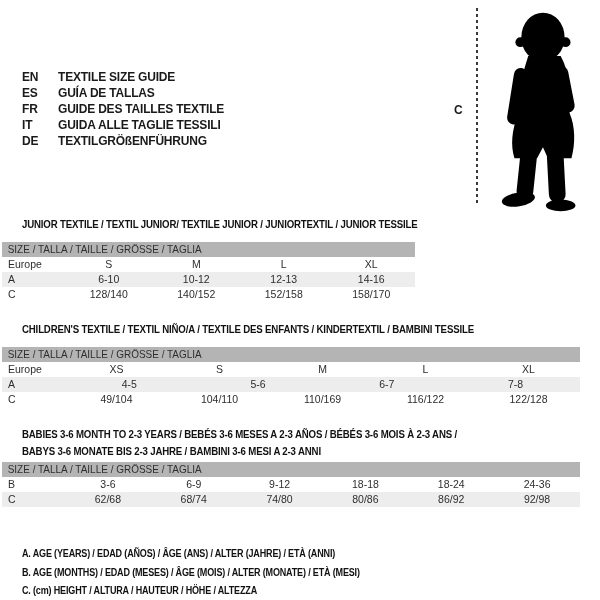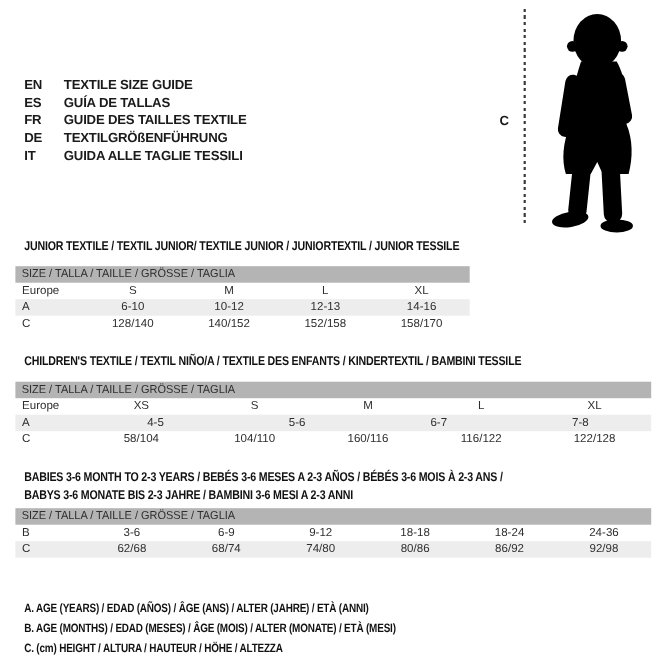--- a/index.html
+++ b/index.html
@@ -17,21 +17,21 @@
     background-image:repeating-linear-gradient(to bottom,var(--ink,#3a3a3a) 0 3px,transparent 3px 6px);
   }
   .hlabel{position:absolute;left:454px;top:103px;font-size:12px;font-weight:bold;}
   .baby{position:absolute;left:482px;top:6px;width:118px;height:208px;}
   
   .stitle{
     position:absolute;left:22px;font-size:11.5px;font-weight:bold;letter-spacing:-0.2px;
     white-space:nowrap;transform:scaleX(0.84);transform-origin:0 0;line-height:17px;color:#111;
   }
   
-  .tbl{position:absolute;left:14px;}
+  .tbl{position:absolute;left:2px;}
   .band{
     height:15px;line-height:15px;background:var(--band-bg,#b4b4b4);
     font-size:10.5px;color:#2e2e2e;overflow:hidden;
   }
   .band-text{display:inline-block;padding-left:6px;white-space:nowrap;transform:scaleX(0.95);transform-origin:0 50%;}
   .trow{display:flex;height:15px;line-height:15px;font-size:10.5px;color:#2e2e2e;}
   .trow.alt{background:var(--alt-bg,#ededed);}
   .lbl{width:57px;padding-left:6px;}
   .val{flex:1;text-align:center;}
   
@@ -53,26 +53,26 @@
     </div>
     <div class="lang-row">
       <span class="lang-code">ES</span>
       <span>GUÍA DE TALLAS</span>
     </div>
     <div class="lang-row">
       <span class="lang-code">FR</span>
       <span>GUIDE DES TAILLES TEXTILE</span>
     </div>
     <div class="lang-row">
+      <span class="lang-code">IT</span>
+      <span>GUIDA ALLE TAGLIE TESSILI</span>
+    </div>
+    <div class="lang-row">
       <span class="lang-code">DE</span>
       <span>TEXTILGRÖßENFÜHRUNG</span>
-    </div>
-    <div class="lang-row">
-      <span class="lang-code">IT</span>
-      <span>GUIDA ALLE TAGLIE TESSILI</span>
     </div>
   </div>
 
   <div class="hline"></div>
   <div class="hlabel">C</div>
   <svg class="baby" viewBox="0 0 120 210" aria-hidden="true">
     <g fill="#000000">
       <ellipse cx="62" cy="31" rx="22" ry="25"></ellipse>
       <circle cx="39" cy="36" r="5"></circle>
       <circle cx="85" cy="36" r="5"></circle>
@@ -130,23 +130,23 @@
     </div>
     <div class="trow alt">
       <div class="lbl">A</div>
       <div class="val">4-5</div>
       <div class="val">5-6</div>
       <div class="val">6-7</div>
       <div class="val">7-8</div>
     </div>
     <div class="trow">
       <div class="lbl">C</div>
-      <div class="val">58/104</div>
+      <div class="val">49/104</div>
       <div class="val">104/110</div>
-      <div class="val">160/116</div>
+      <div class="val">110/169</div>
       <div class="val">116/122</div>
       <div class="val">122/128</div>
     </div>
   </div>
 
   <div class="stitle" style="top:426px">
     <div>BABIES 3-6 MONTH TO 2-3 YEARS / BEBÉS 3-6 MESES A 2-3 AÑOS / BÉBÉS 3-6 MOIS À 2-3 ANS /</div>
     <div>BABYS 3-6 MONATE BIS 2-3 JAHRE / BAMBINI 3-6 MESI A 2-3 ANNI</div>
   </div>
   <div class="tbl" style="top:462px;width:578px">

